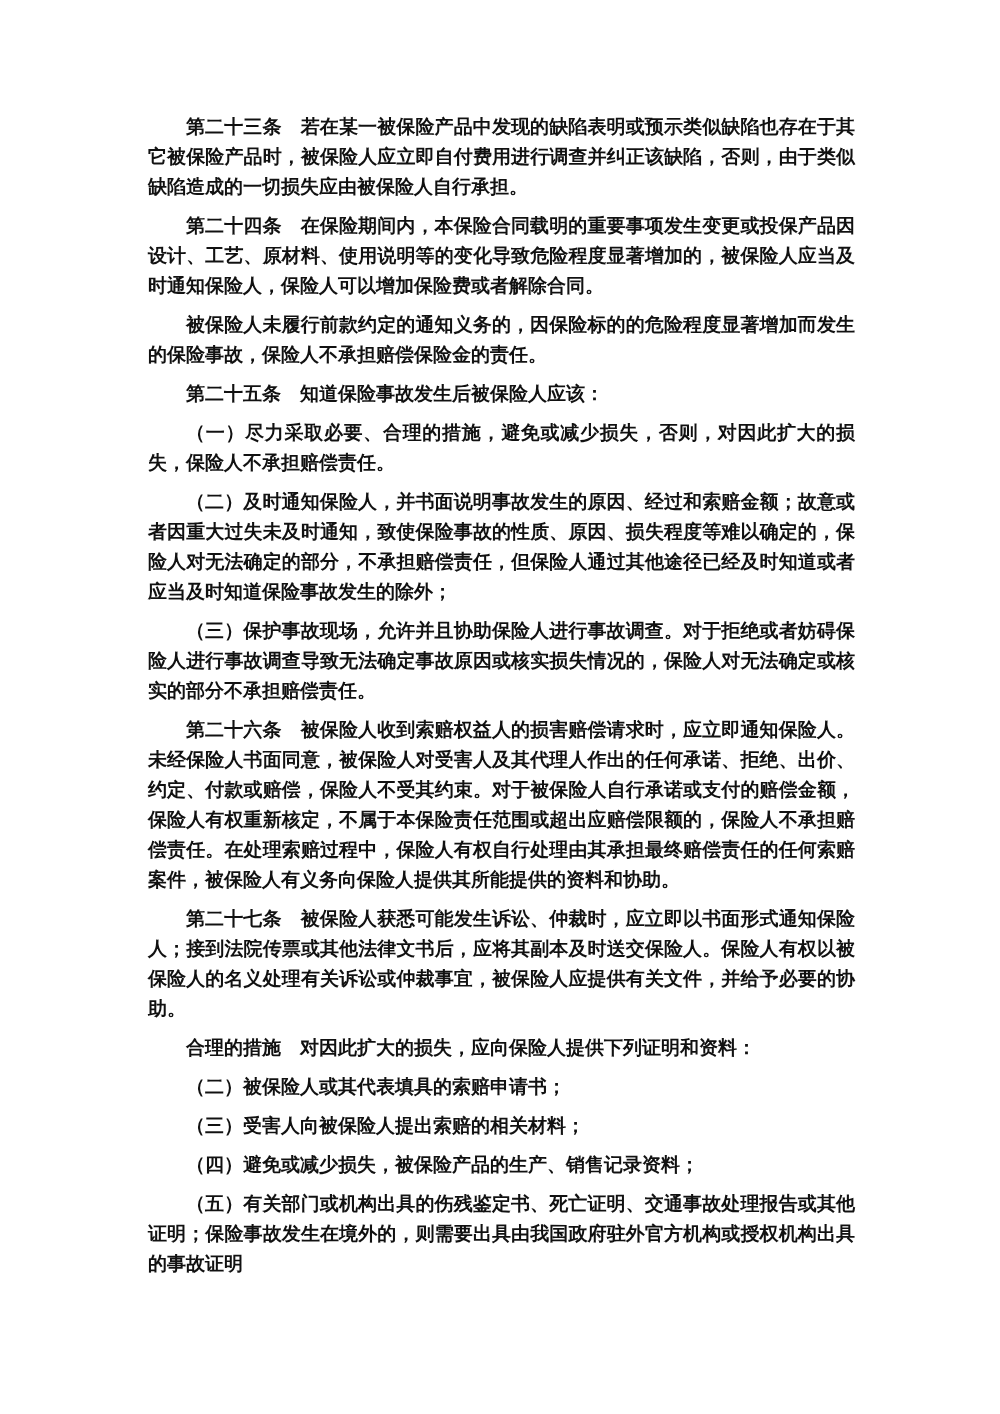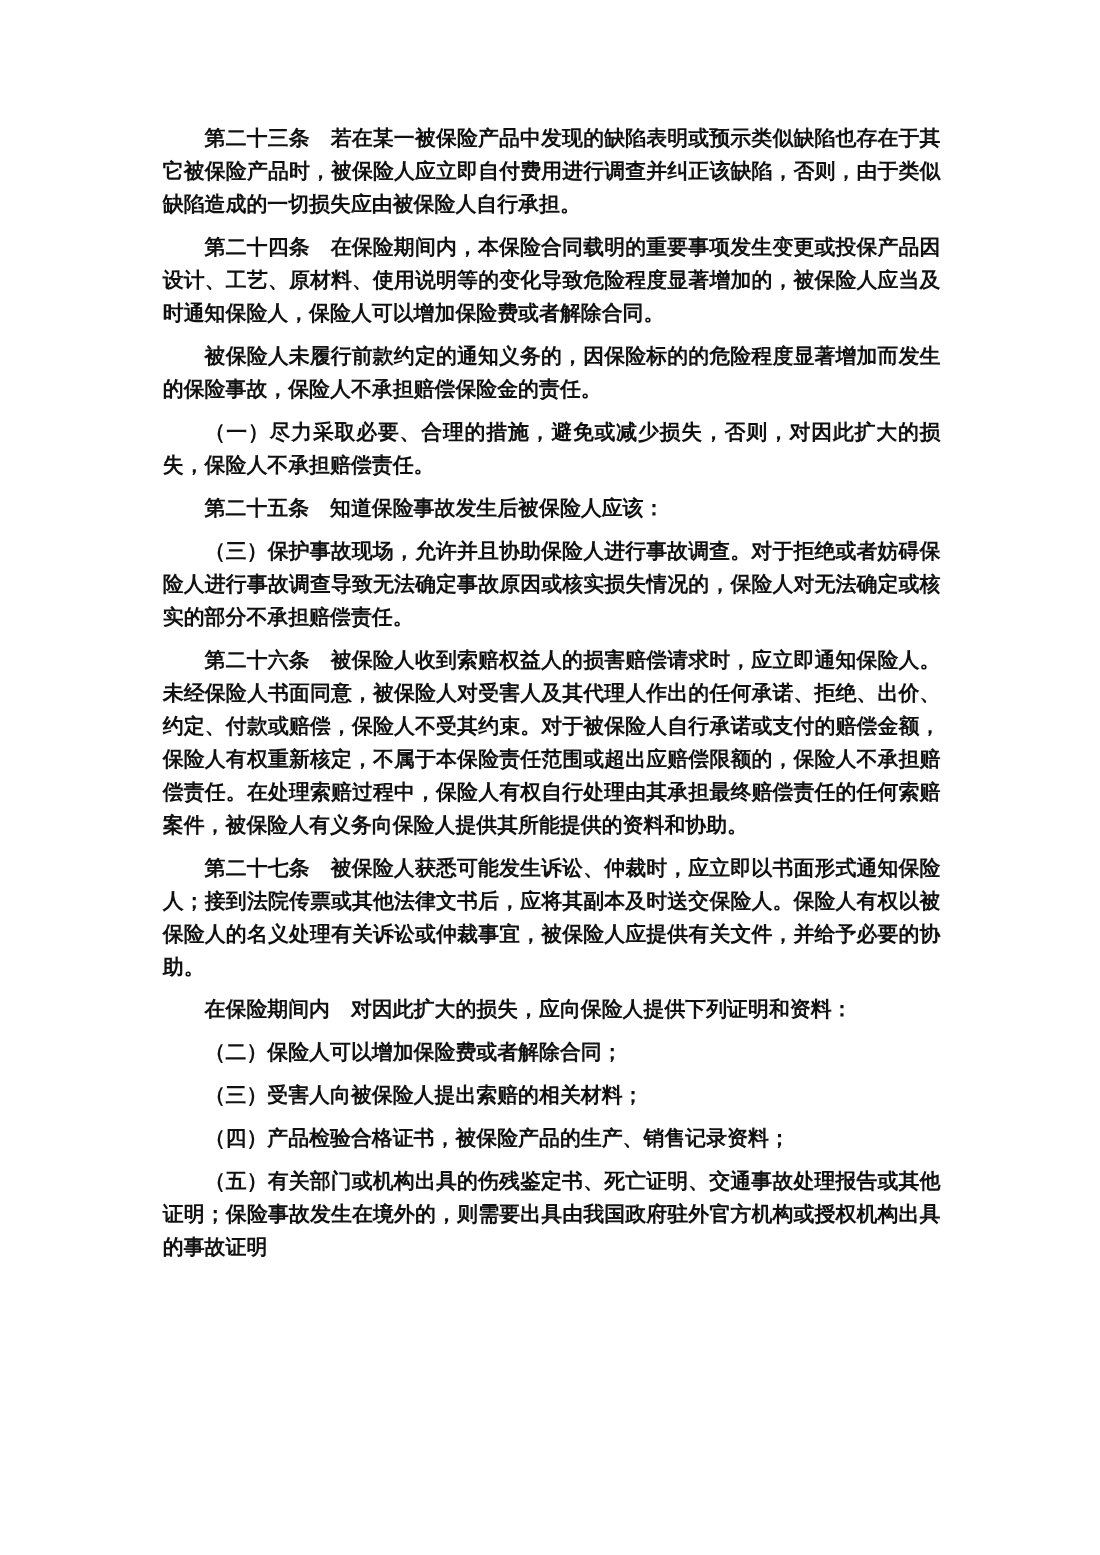--- a/index.html
+++ b/index.html
@@ -31,23 +31,24 @@
   .run { font-weight: 700; }
   .run.b { font-weight: 700; }
 </style>
 </head>
 <body>
 
 <div class="page" id="doc">
     <p class="para"><span class="run b">第二十三条</span><span class="run b">　若在某一被保险产品中发现的缺陷表明或预示类似缺陷也存在于其它被保险产品时，被保险人应立即自付费用进行调查并纠正该缺陷，否则，由于类似缺陷造成的一切损失应由被保险人自行承担。</span></p>
     <p class="para"><span class="run b">第二十四条</span><span class="run">　在保险期间内，本保险合同载明的重要事项发生变更或投保产品因设计、工艺、原材料、使用说明等的变化导致危险程度显著增加的，</span><span class="run b">被保险人应当及时通知保险人，保险人可以增加保险费或者解除合同。</span></p>
     <p class="para"><span class="run b">被保险人未履行前款约定的通知义务的，因保险标的的危险程度显著增加而发生的保险事故，保险人不承担赔偿保险金的责任。</span></p>
+    <p class="para"><span class="run">第二十五条</span><span class="run">　知道保险事故发生后被保险人应该：</span></p>
     <p class="para"><span class="run">（一）尽力采取必要、合理的措施，避免或减少损失，</span><span class="run b">否则，对因此扩大的损失，保险人不承担赔偿责任。</span></p>
-    <p class="para"><span class="run">第二十五条</span><span class="run">　知道保险事故发生后被保险人应该：</span></p>
+    <p class="para"><span class="run">（二）及时通知保险人，并书面说明事故发生的原因、经过和索赔金额；</span><span class="run b">故意或者因重大过失未及时通知，致使保险事故的性质、原因、损失程度等难以确定的，保险人对无法确定的部分，不承担赔偿责任，</span><span class="run">但保险人通过其他途径已经及时知道或者应当及时知道保险事故发生的除外；</span></p>
     <p class="para"><span class="run">（三）保护事故现场，允许并且协助保险人进行事故调查。</span><span class="run b">对于拒绝或者妨碍保险人进行事故调查导致无法确定事故原因或核实损失情况的，保险人对无法确定或核实的部分不承担赔偿责任。</span></p>
     <p class="para"><span class="run">第二十六条</span><span class="run">　被保险人收到索赔权益人的损害赔偿请求时，应立即通知保险人。</span><span class="run b">未经保险人书面同意，被保险人对受害人及其代理人作出的任何承诺、拒绝、出价、约定、付款或赔偿，保险人不受其约束。对于被保险人自行承诺或支付的赔偿金额，保险人有权重新核定，不属于本保险责任范围或超出应赔偿限额的，保险人不承担赔偿责任。</span><span class="run">在处理索赔过程中，保险人有权自行处理由其承担最终赔偿责任的任何索赔案件，被保险人有义务向保险人提供其所能提供的资料和协助。</span></p>
     <p class="para"><span class="run">第二十七条</span><span class="run">　被保险人获悉可能发生诉讼、仲裁时，应立即以书面形式通知保险人；接到法院传票或其他法律文书后，应将其副本及时送交保险人。保险人有权以被保险人的名义处理有关诉讼或仲裁事宜，被保险人应提供有关文件，并给予必要的协助。</span></p>
-    <p class="para"><span class="run b">在保险期间内</span><span class="run b">　对因此扩大的损失，应向保险人提供下列证明和资料：</span></p>
-    <p class="para"><span class="run b">（二）保险人可以增加保险费或者解除合同；</span></p>
+    <p class="para"><span class="run b">合理的措施</span><span class="run b">　对因此扩大的损失，应向保险人提供下列证明和资料：</span></p>
+    <p class="para"><span class="run b">（二）被保险人或其代表填具的索赔申请书；</span></p>
     <p class="para"><span class="run b">（三）受害人向被保险人提出索赔的相关材料；</span></p>
-    <p class="para"><span class="run b">（四）产品检验合格证书，被保险产品的生产、销售记录资料；</span></p>
+    <p class="para"><span class="run b">（四）避免或减少损失，被保险产品的生产、销售记录资料；</span></p>
     <p class="para"><span class="run b">（五）有关部门或机构出具的伤残鉴定书、死亡证明、交通事故处理报告或其他证明；保险事故发生在境外的，则需要出具由我国政府驻外官方机构或授权机构出具的事故证明</span></p>
   </div>
 
 </body></html>

